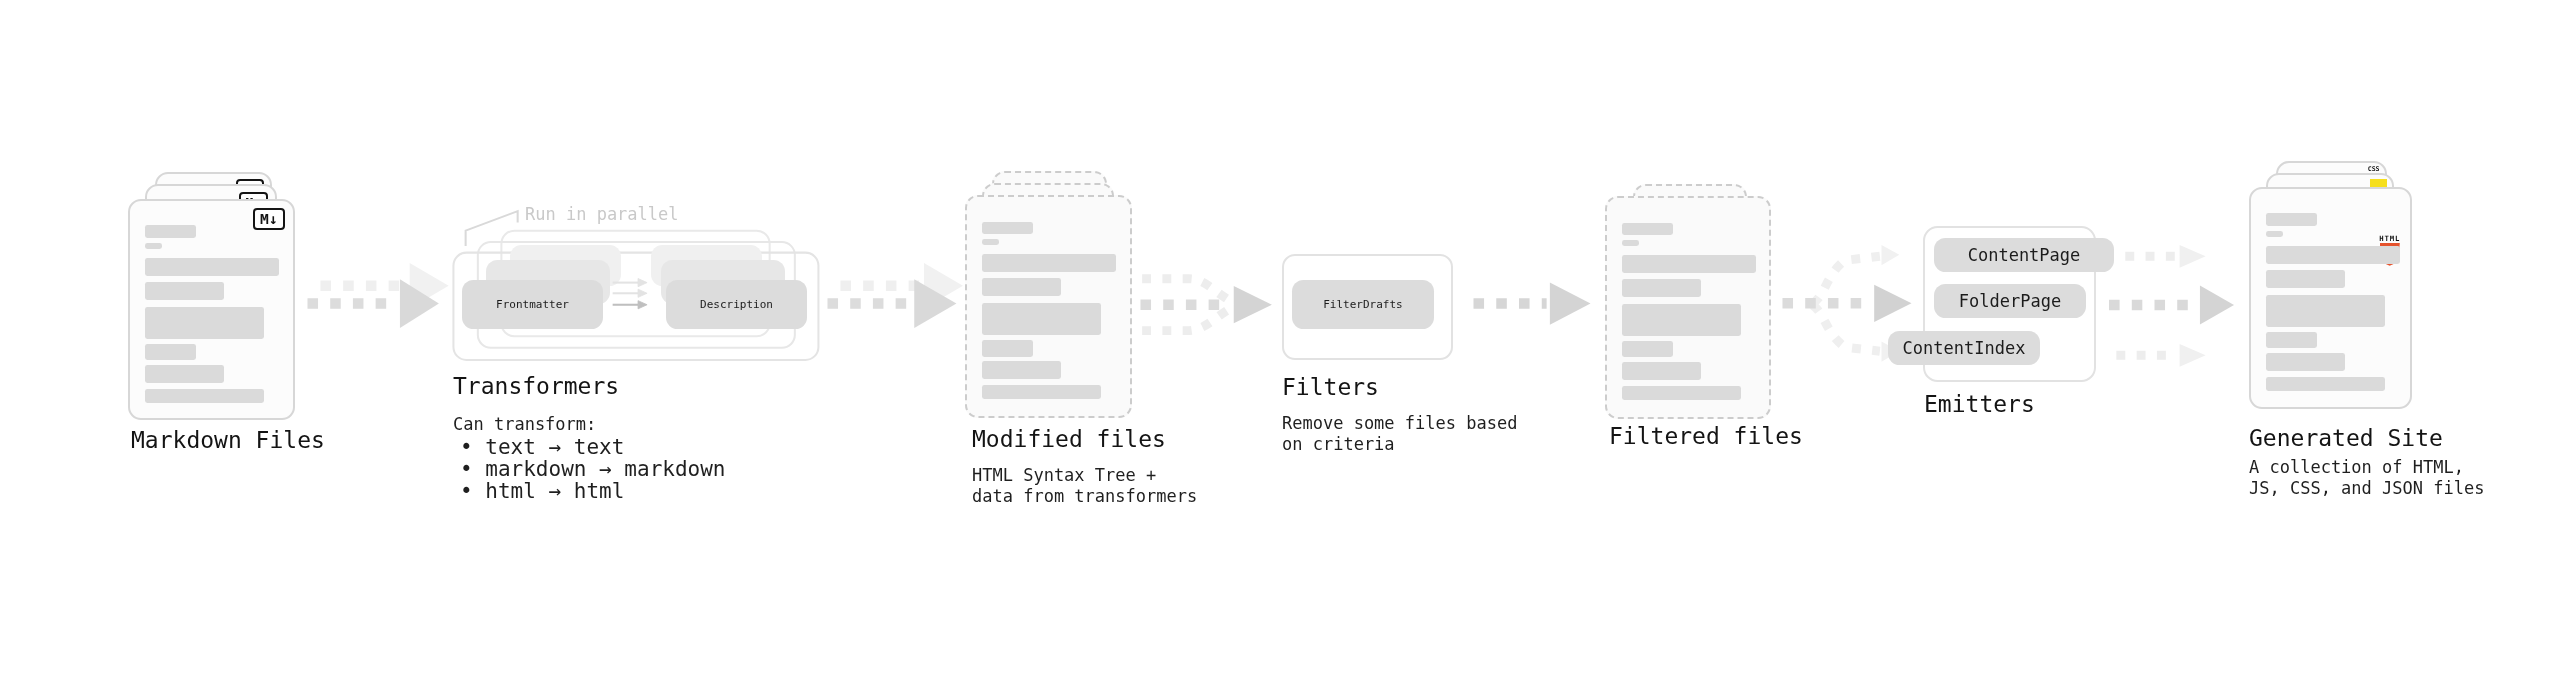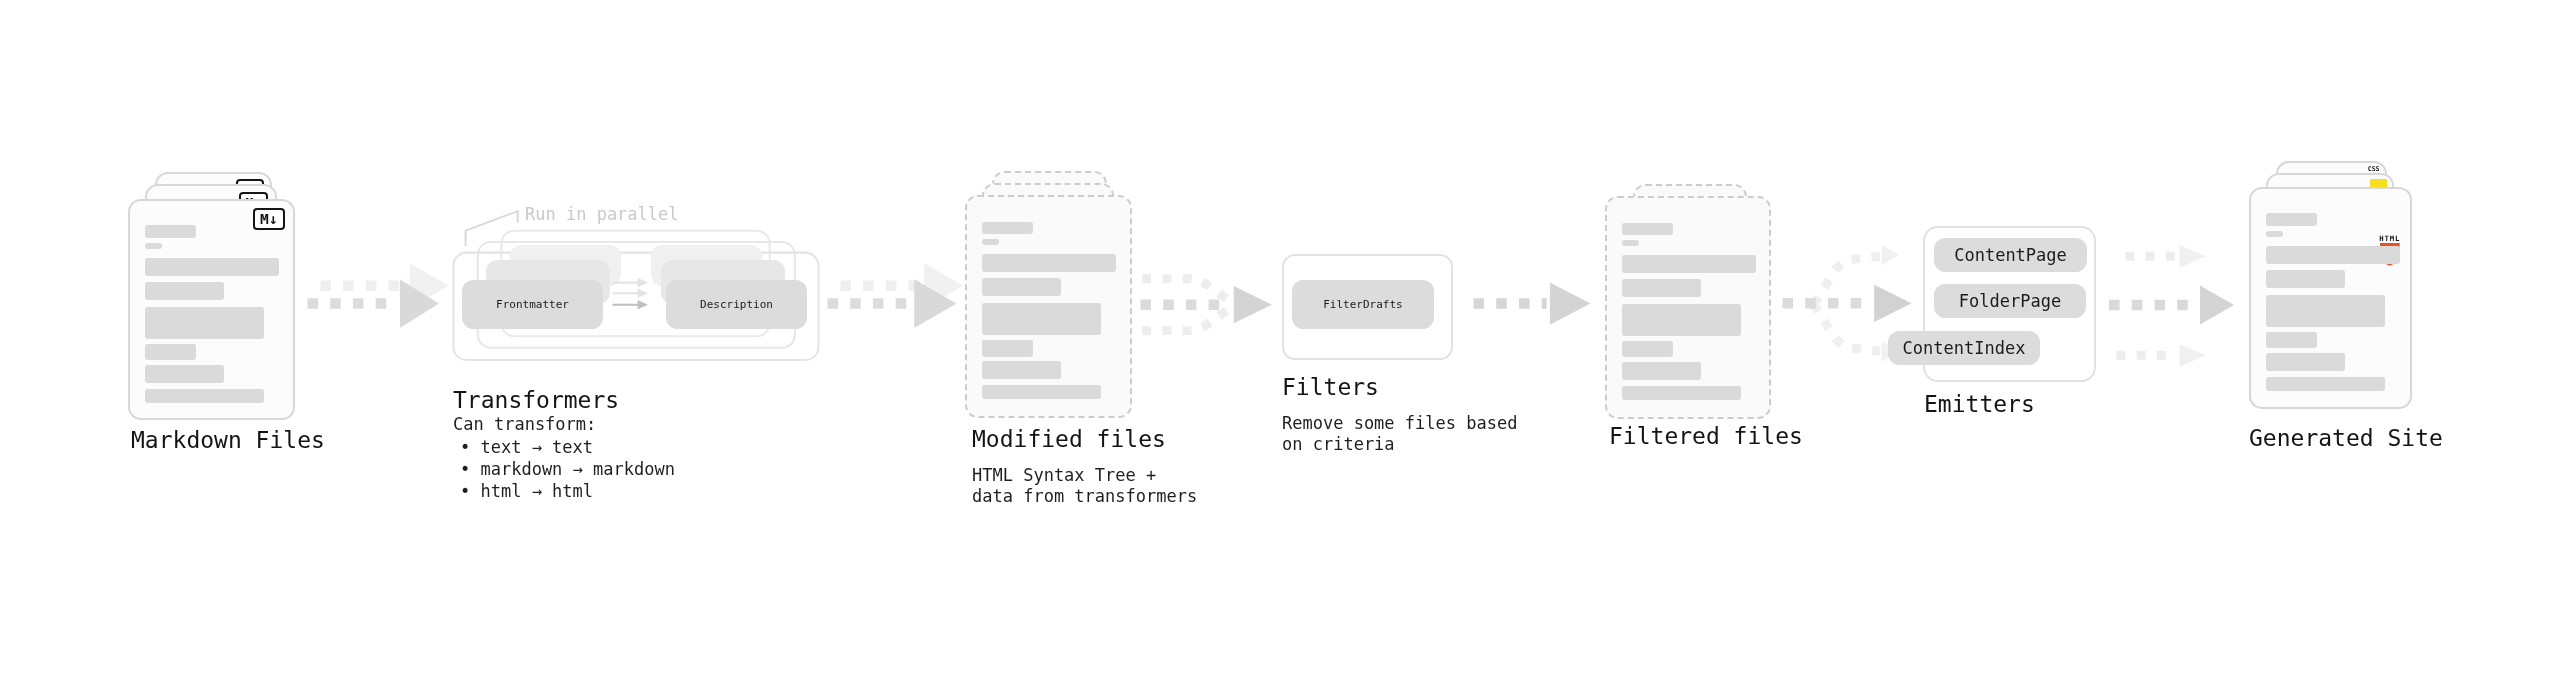--- a/index.html
+++ b/index.html
@@ -43,21 +43,21 @@
     color:#ffffff; font-weight:bold; font-size:14px;
   }
   .jsicon { position:absolute; top:4.1px; right:4.9px; width:17px; height:11.4px; background:#f6df1d; }
   .cssicon { position:absolute; top:3.3px; right:2.4px; width:18px; text-align:center; }
   .cssicon .csstxt { display:block; font-size:6.5px; font-weight:bold; color:#141414; line-height:6.5px; }
   .cssicon .cssbar { display:block; margin:0.8px auto 0; width:16.3px; height:3.3px; background:#2760e6; }
 
   
   .heading { position:absolute; font-size:23px; line-height:26px; color:#141414; white-space:nowrap; }
   .sub { position:absolute; font-size:17px; line-height:21px; color:#1f1f1f; white-space:pre-line; }
-  .bullets { position:absolute; font-size:17px; line-height:22px; color:#1f1f1f; }
+  .bullets { position:absolute; font-size:21px; line-height:22px; color:#1f1f1f; }
   .bullets div { white-space:pre; }
   .note { position:absolute; font-size:17px; color:#c9c9c9; white-space:nowrap; }
 
   
   .obox { position:absolute; border:2.4px solid #e2e2e2; border-radius:13px; background:#ffffff; box-sizing:border-box; }
   .btn {
     position:absolute; background:#dcdcdc; border-radius:11.4px;
     display:flex; align-items:center; justify-content:center;
     font-size:11px; color:#1c1c1c; box-sizing:border-box; white-space:nowrap;
   }
@@ -135,21 +135,21 @@
         <polygon points="33,3 44,8 33,13"></polygon>
       <line x1="2" y1="21" x2="33" y2="21" stroke-width="2.5"></line>
         <polygon points="33,16 44,21 33,26"></polygon>
     </g>
     <g stroke="#bfbfbf" fill="#bfbfbf">
       <line x1="2" y1="35" x2="33" y2="35" stroke-width="2.5"></line>
         <polygon points="33,30 44,35 33,40"></polygon>
     </g>
   </svg>
 
-  <div class="heading" style="left:453px;top:387px">Transformers</div>
+  <div class="heading" style="left:453px;top:373px">Transformers</div>
   <div class="sub" style="left:453px;top:414px">Can transform:</div>
   <div class="bullets" style="left:460px;top:436px">
     <div>• text → text</div>
     <div>• markdown → markdown</div>
     <div>• html → html</div>
   </div>
 
   <svg class="abs" style="left:821px;top:267px" width="146" height="78" viewBox="0 0 180 96">
     <g transform="translate(16,-22)">
       <line x1="8" y1="45" x2="105" y2="45" stroke="#efefef" stroke-width="13" stroke-dasharray="13 15"></line>
@@ -219,21 +219,21 @@
   <svg class="abs" style="left:1776px;top:240px" width="142" height="138" viewBox="0 0 175 170">
     <path d="M 45,78 C 60,70 62,42 85,25 L 128,20" fill="none" stroke="#efefef" stroke-width="11" stroke-dasharray="11 14"></path>
     <polygon points="130,6 152,18 130,31" fill="#f1f1f1"></polygon>
     <path d="M 45,80 C 60,90 62,116 85,132 L 128,137" fill="none" stroke="#efefef" stroke-width="11" stroke-dasharray="11 14"></path>
     <polygon points="130,125 152,137 130,150" fill="#f1f1f1"></polygon>
     <line x1="8" y1="78" x2="115" y2="78" stroke="#dbdbdb" stroke-width="13" stroke-dasharray="13 15"></line>
     <polygon points="121,55 167,78 121,101" fill="#d2d2d2"></polygon>
   </svg>
 
   <div class="obox" style="left:1923px;top:226px;width:173px;height:156px;border-radius:14.6px"></div>
-  <div class="btn sm" style="left:1934px;top:238px;width:153px;height:34px">
+  <div class="btn sm" style="left:1934px;top:238px;width:180px;height:34px">
       <span>ContentPage</span>
     </div>
   <div class="btn sm" style="left:1934px;top:284px;width:152px;height:34px">
       <span>FolderPage</span>
     </div>
   <div class="btn sm" style="left:1888px;top:331px;width:152px;height:34px">
       <span>ContentIndex</span>
     </div>
   <div class="heading" style="left:1924px;top:391px">Emitters</div>
 
@@ -269,15 +269,17 @@
           <i class="b3"></i>
           <i class="b4"></i>
           <i class="b5"></i>
           <i class="b6"></i>
           <i class="b7"></i>
           <i class="b8"></i>
       </div>
     </div>
   </div>
   <div class="heading" style="left:2249px;top:425px">Generated Site</div>
+  <div class="sub" style="left:2249px;top:457px">A collection of HTML,
+JS, CSS, and JSON files</div>
 
 </div>
 
 
 </body></html>

